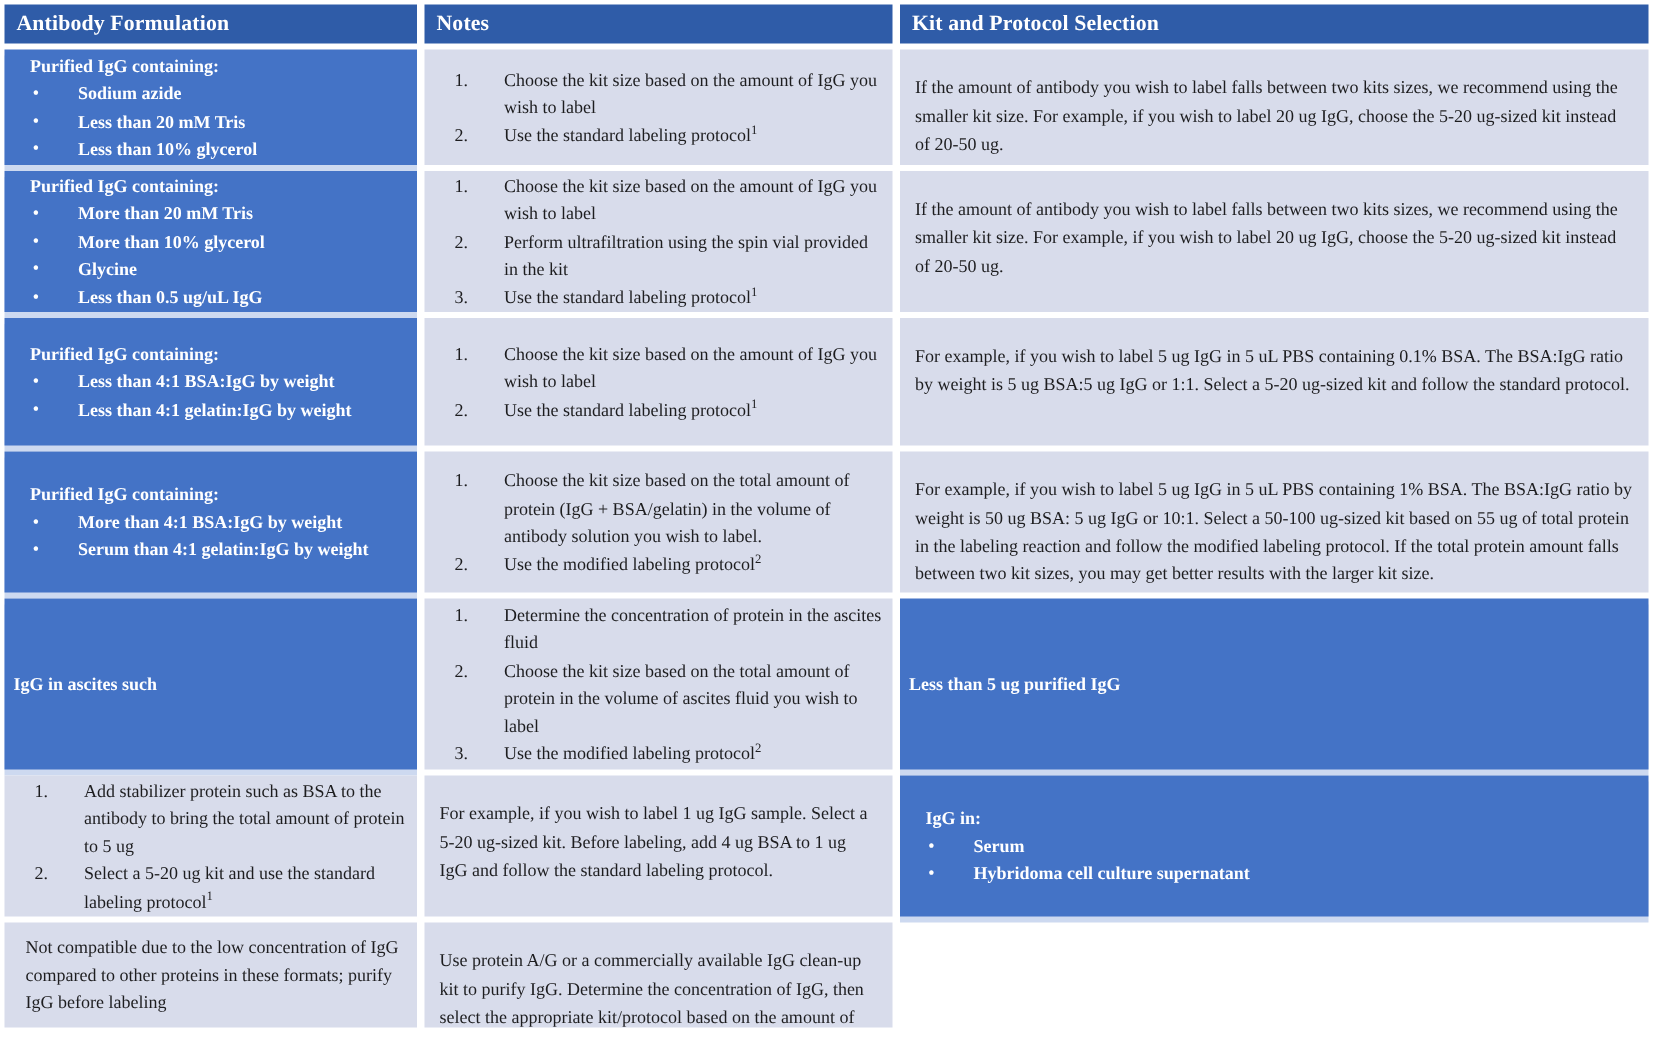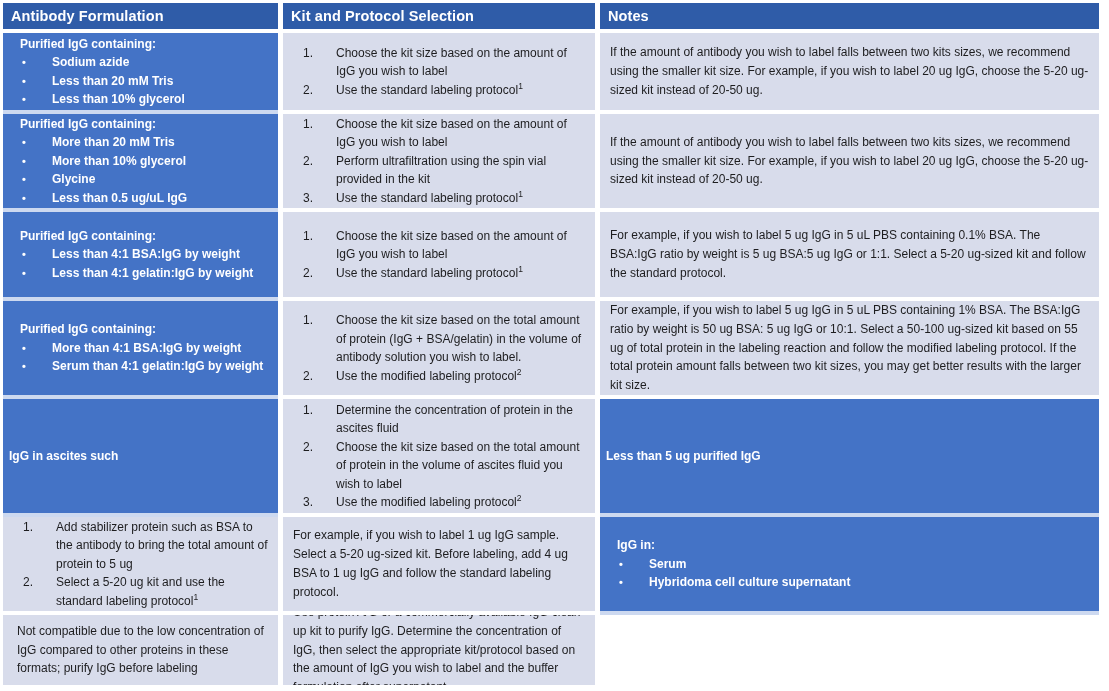--- a/index.html
+++ b/index.html
@@ -24,20 +24,21 @@
     box-sizing: border-box;
     width: 1024px;
     height: 691px;
     display: grid;
     grid-template-columns: 275px 312px 499px;
     grid-template-rows: 26px 77px 94px 85px 94px 114px 94px 70px;
     column-gap: 5px;
     row-gap: 4px;
     padding: 3px 10px 6px 3px;
     background: var(--gutter);
+    font-family: Liberation Serif, serif;
   }
   .hcell {
     background: var(--header-bg);
     color: var(--header-text);
     font-weight: bold;
     font-size: 14.5px;
     display: flex;
     align-items: center;
     padding: 0 8px;
     letter-spacing: 0.1px;
@@ -88,38 +89,37 @@
   .pcell.plain p { margin: 0; }
   .step { display: flex; }
   .step .num { flex: 0 0 33px; }
   .step .stext { flex: 1; }
   .ncell {
     background: var(--cell-bg);
     color: var(--body-text);
     font-size: 12px;
     line-height: 18.8px;
     display: flex;
-    align-items: center;
-    padding: 0 10px;
+    padding: 16px 10px;
     overflow: hidden;
   }
   .ncell p { margin: 0; }
   sup.fn {
     font-size: 8.5px;
     vertical-align: super;
     line-height: 0;
   }
 </style>
 </head>
 <body>
 
 <div class="grid">
   <div class="hcell">Antibody Formulation</div>
+  <div class="hcell">Notes</div>
   <div class="hcell">Kit and Protocol Selection</div>
-  <div class="hcell">Notes</div>
 
   <div class="fcell">
       <div class="intro">Purified IgG containing:</div>
       <ul class="blist">
         <li><span class="bullet">•</span><span class="btext">Sodium azide</span></li>
         <li><span class="bullet">•</span><span class="btext">Less than 20 mM Tris</span></li>
         <li><span class="bullet">•</span><span class="btext">Less than 10% glycerol</span></li>
       </ul>
     </div>
   <div class="pcell">

